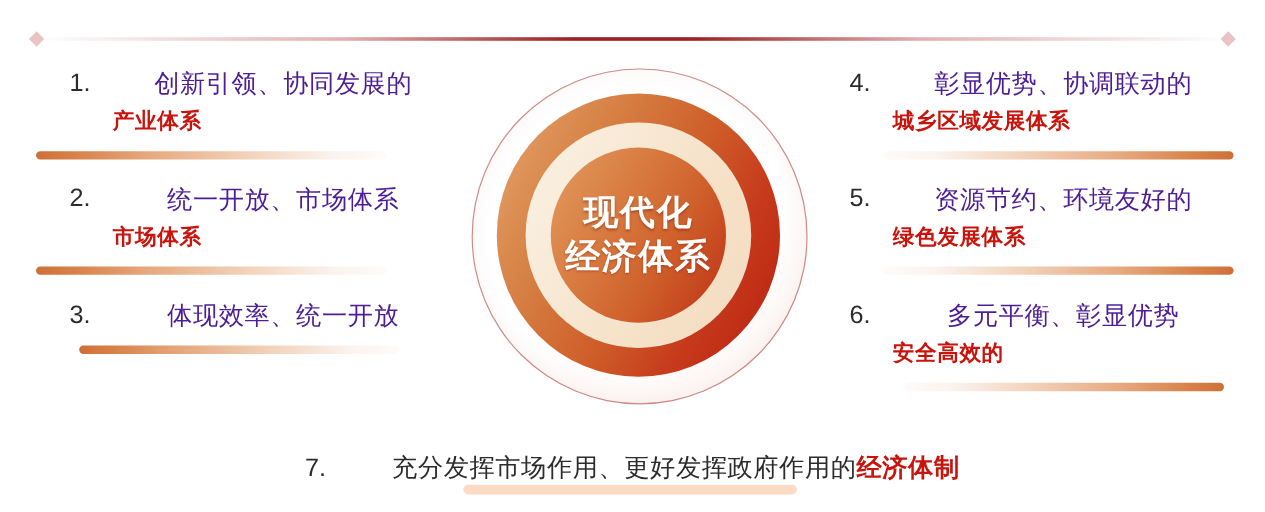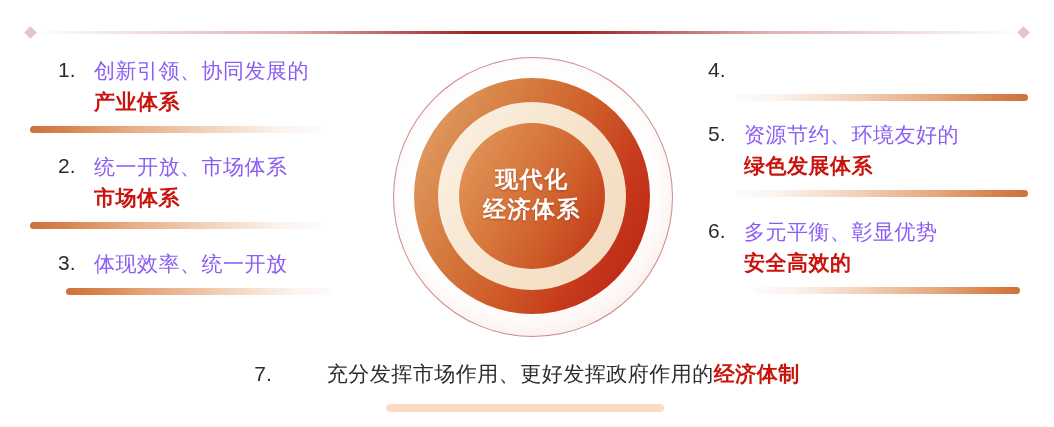--- a/index.html
+++ b/index.html
@@ -82,23 +82,23 @@
         #d6763c 42%,
         #cf5f2b 64%,
         #c5441e 85%,
         #bd2e15 100%);
     display:flex;flex-direction:column;
     align-items:center;justify-content:center;
     gap:5px;
   }
   .emblem-line{
     color:#ffffff;
-    font-family:Liberation Mono, monospace;
+    font-family:Liberation Sans, sans-serif;
     font-weight:700;
-    font-size:23px;
+    font-size:29px;
     letter-spacing:1.5px;
     line-height:1.05;
     text-shadow:0 1px 2px rgba(120,30,10,.45);
     white-space:nowrap;
   }
 
   
   .col{position:absolute;top:55px;}
   .col-left{left:58px;width:320px;}
   .col-right{left:708px;width:320px;}
@@ -108,26 +108,26 @@
   .num{
     flex:0 0 auto;
     font-size:21px;color:#2c2c2c;
     line-height:30px;
     width:36px;
     font-family:"Liberation Sans","DejaVu Sans",sans-serif;
   }
   .phrase{flex:1 1 auto;}
   .plain{
     display:block;
-    font-size:21px;color:#8b5cf6;line-height:31px;
-    letter-spacing:.5px;white-space:nowrap;
+    font-size:21px;color:#4c1d95;line-height:31px;
+    letter-spacing:.5px;white-space:nowrap;text-align:center;
   }
   .accent{
     display:block;
-    font-size:21px;font-weight:700;color:#c8140c;
+    font-size:18px;font-weight:700;color:#c8140c;
     line-height:31px;letter-spacing:.5px;white-space:nowrap;
   }
 
   
   .sep{height:7px;border-radius:3.5px;margin-top:9px;}
   .sep-l{
     background:linear-gradient(to right,#ce7038 0%,#d8834c 12%,#e6a87e 32%,#f2d2ba 60%,#fbf3ee 85%,#fdfbfa 100%);
   }
   .sep-r{
     background:linear-gradient(to left,#ce7038 0%,#d8834c 12%,#e6a87e 32%,#f2d2ba 60%,#fbf3ee 85%,#fdfbfa 100%);
@@ -148,21 +148,21 @@
     position:absolute;left:0;top:360px;width:1054px;
     display:flex;justify-content:center;align-items:baseline;
   }
   .item7 .num7{
     font-size:21px;color:#2c2c2c;margin-right:11px;
   }
   .item7 .plain7{
     font-size:21px;color:#2c2c2c;letter-spacing:.5px;margin-left:44px;
   }
   .item7 .accent7{
-    font-size:21px;font-weight:700;color:#c8140c;letter-spacing:.5px;
+    font-size:21px;font-weight:700;color:#c8140c;letter-spacing:.5px;margin-top:16px;
   }
 </style>
 </head>
 <body>
 
 <div class="stage">
 
   <div class="top-rule">
     <span class="tip l"></span>
     <span class="tip r"></span>
@@ -212,20 +212,24 @@
       <div class="sep sep-l"></div>
     </div>
 
   </div>
 
   <div class="col col-right">
 
     <div class="item item4">
       <div class="item-row">
         <span class="num">4.</span>
+        <span class="phrase">
+          <span class="plain">彰显优势、协调联动的</span>
+          <span class="accent">城乡区域发展体系</span>
+        </span>
       </div>
       <div class="sep sep-r"></div>
     </div>
 
     <div class="item item5">
       <div class="item-row">
         <span class="num">5.</span>
         <span class="phrase">
           <span class="plain">资源节约、环境友好的</span>
           <span class="accent">绿色发展体系</span>

